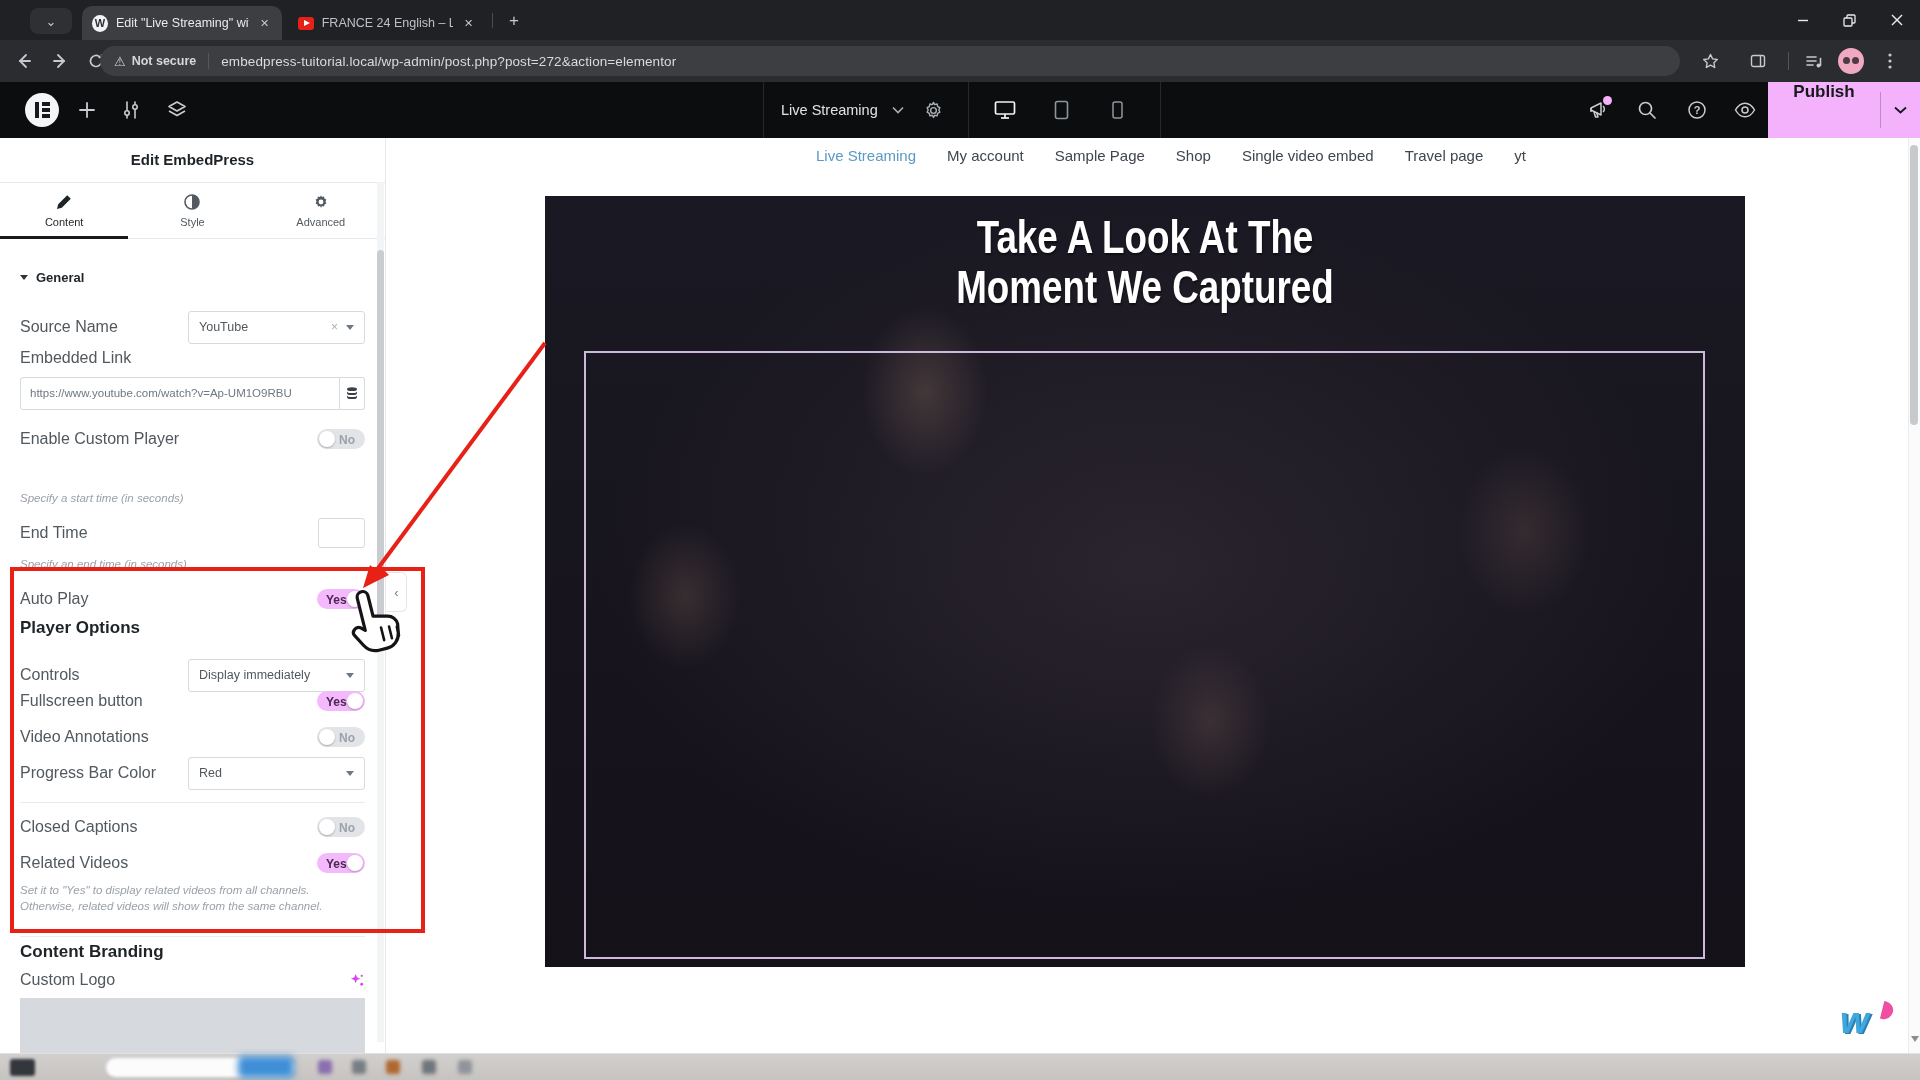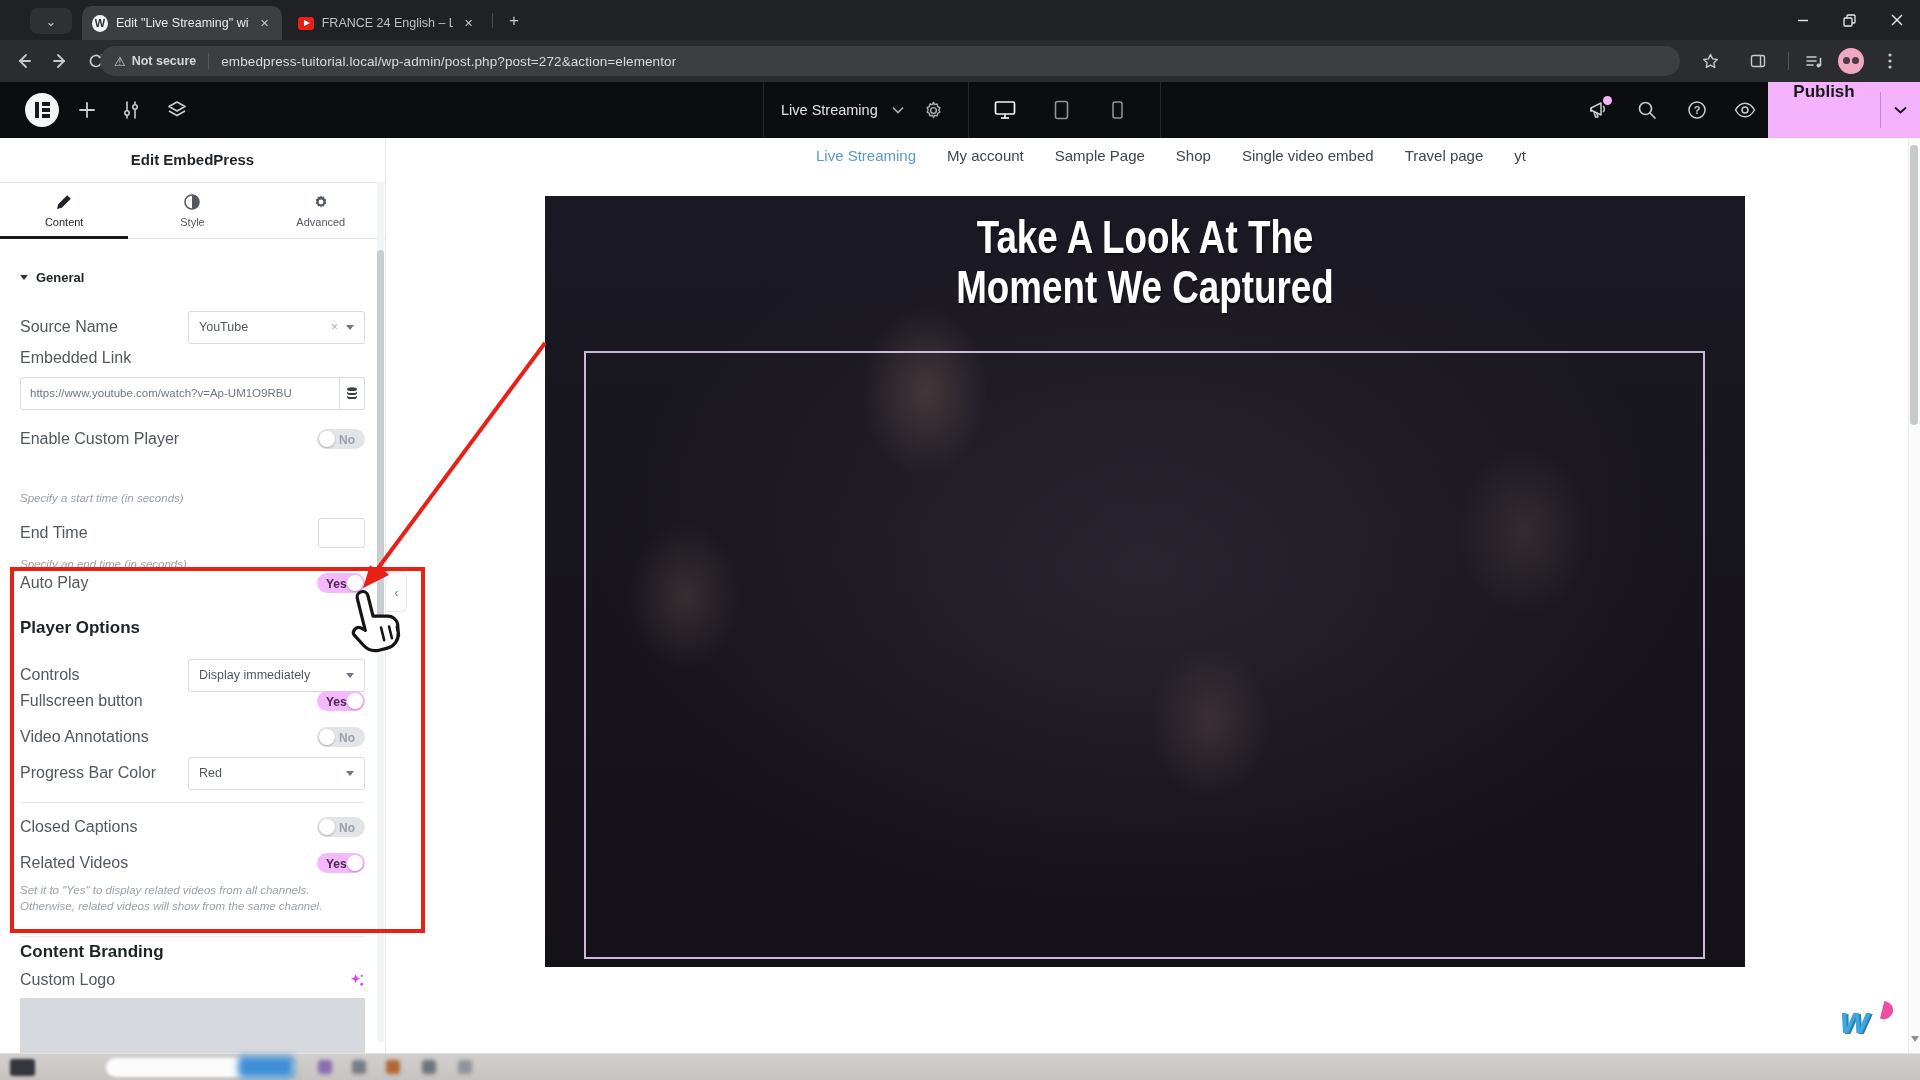--- a/index.html
+++ b/index.html
@@ -417,21 +417,21 @@
   </div>
 
   <div class="phelp" style="top:352px;">Specify a start time (in seconds)</div>
 
   <div class="prow" style="top:378px;height:34px;">
     <span class="plabel">End Time</span>
     <div class="mini-input"></div>
   </div>
   <div class="phelp" style="top:418px;">Specify an end time (in seconds)</div>
 
-  <div class="prow" style="top:428px;height:34px;text-align:right;">
+  <div class="prow" style="top:444px;height:34px;text-align:right;">
     <span class="plabel">Auto Play</span>
     <div class="toggle yes">
       <span class="txt">Yes</span>
       <span class="knob"></span>
     </div>
   </div>
 
   <div class="prow" style="top:482px;height:16px;">
     <span class="pheading">Player Options</span>
   </div>

